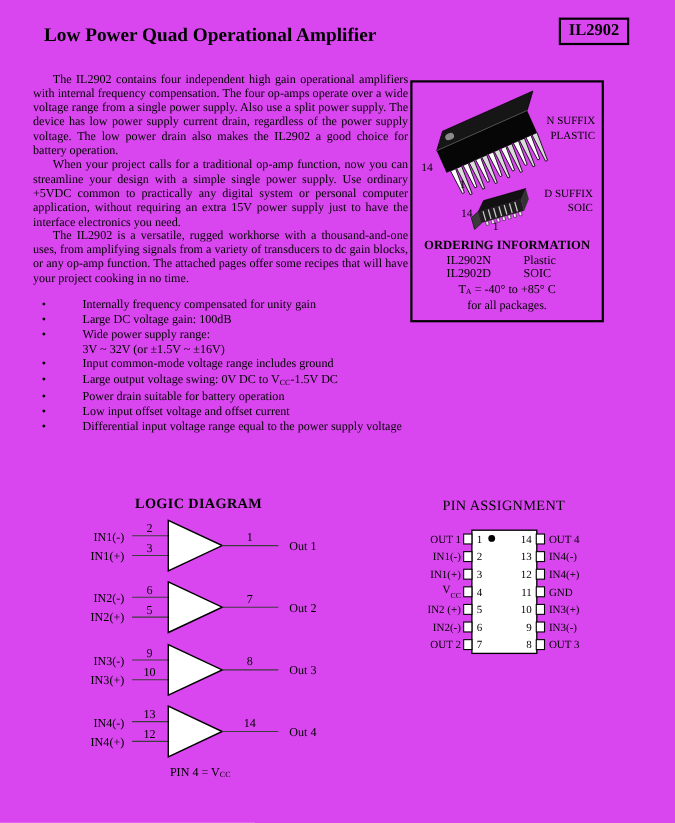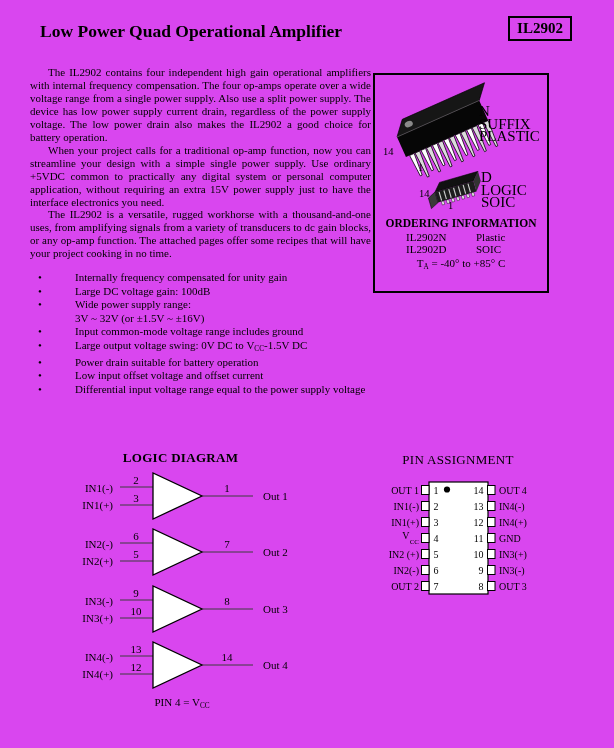--- a/index.html
+++ b/index.html
@@ -14,21 +14,21 @@
 
   .intro { position:absolute; left:30px; top:66px; width:341px; font-size:11px; line-height:12.95px; text-align:justify; }
   .intro p { margin:0; text-indent:18px; }
 
   .features { position:absolute; left:30px; top:271px; width:368px; font-size:11px; line-height:13.5px; }
   .feat { position:relative; padding-left:45px; }
   .feat .bullet { position:absolute; left:8px; top:0; }
 
   .pkg-box { position:absolute; left:373px; top:73px; width:176px; height:220px; border:2px solid #000; }
   .pkg-svg { position:absolute; left:0; top:0; }
-  .suffix { position:absolute; text-align:left; font-size:15px; line-height:12.5px; }
+  .suffix { position:absolute; text-align:right; font-size:10px; line-height:12.5px; }
   .suffix.n { right:6px; top:30px; width:62px; }
   .suffix.d { right:8px; top:96px; width:58px; }
   .ordering { position:absolute; left:0; top:142px; width:100%; text-align:center; font-size:11px; line-height:12px; }
   .ordering .ord-title { font-size:11.5px; font-weight:700; margin-bottom:2px; }
   .order-row { display:flex; justify-content:center; gap:18px; padding-left:0; }
   .order-part { width:52px; text-align:left; }
   .order-pkg { width:40px; text-align:left; }
   .temp-line { margin-top:2px; }
 
   .ld-title { position:absolute; left:58px; top:450px; width:245px; text-align:center; font-size:13px; font-weight:700; letter-spacing:0.3px; }
@@ -155,35 +155,36 @@
       </g>
       <text class="plbl" x="44" y="122">14</text>
       <text class="plbl" x="73" y="134">1</text>
     </svg>
 
     <div class="suffix n">
       <div>N SUFFIX</div>
       <div>PLASTIC</div>
     </div>
     <div class="suffix d">
-      <div>D LOGIC</div>
+      <div>D SUFFIX</div>
       <div>SOIC</div>
     </div>
 
     <div class="ordering">
       <div class="ord-title">ORDERING INFORMATION</div>
       <div class="order-row">
         <span class="order-part">IL2902N</span>
         <span class="order-pkg">Plastic</span>
       </div>
       <div class="order-row">
         <span class="order-part">IL2902D</span>
         <span class="order-pkg">SOIC</span>
       </div>
       <div class="temp-line"><span>T</span><span class="sub">A</span><span> = -40° to +85° C</span></div>
+      <div>for all packages.</div>
     </div>
   </div>
 
   <div class="ld-title">LOGIC DIAGRAM</div>
   <div class="pa-title">PIN ASSIGNMENT</div>
 
   <svg class="ld-svg" width="260" height="232" viewBox="0 0 260 232">
     <g>
       <line class="wire" x1="65" y1="19" x2="98" y2="19"></line>
       <line class="wire" x1="65" y1="37" x2="98" y2="37"></line>

